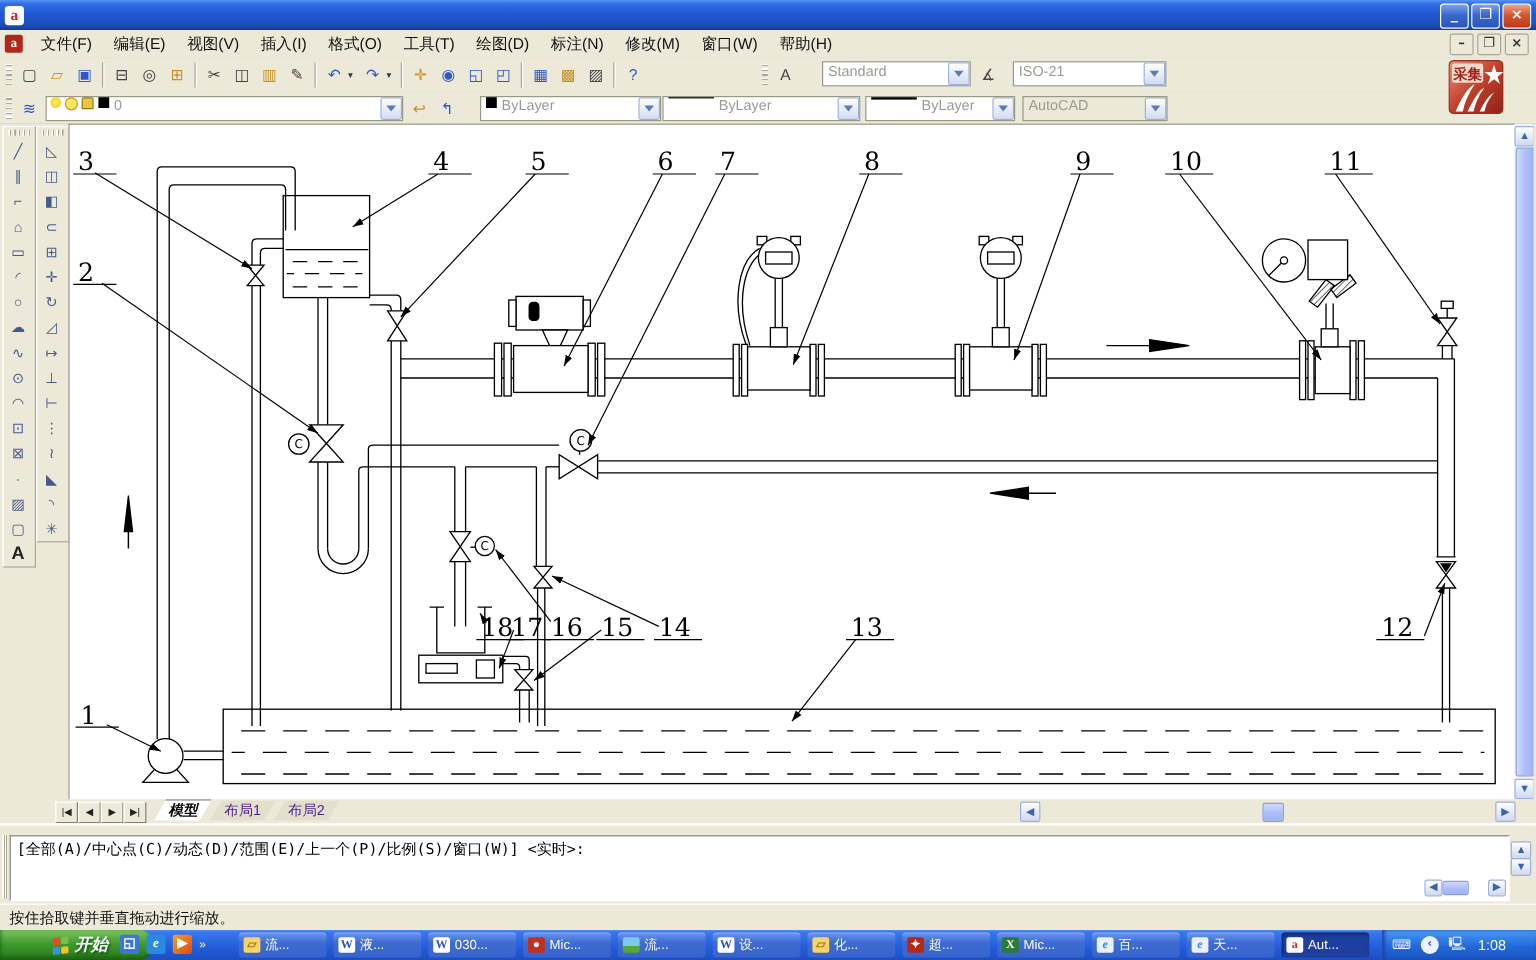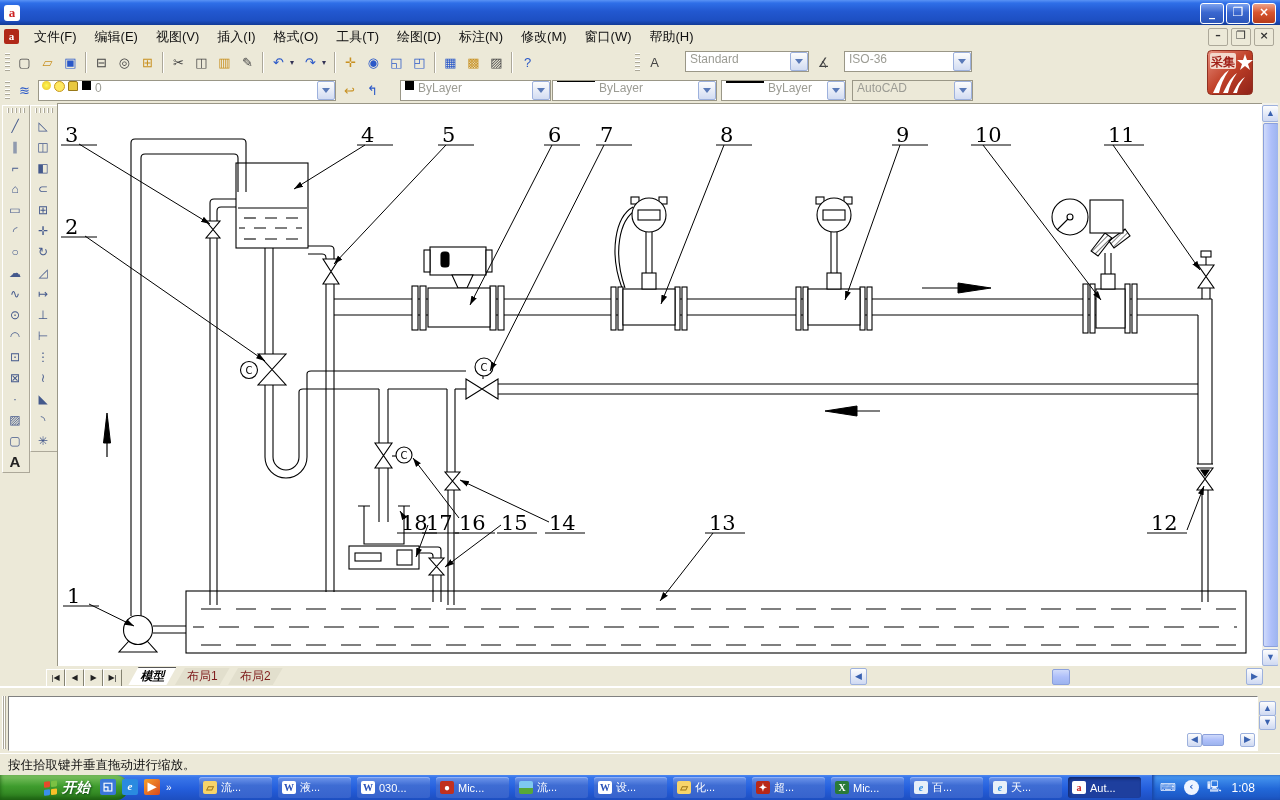--- a/index.html
+++ b/index.html
@@ -63,21 +63,21 @@
   .sbtn{position:absolute;width:15px;height:15px;border:1px solid #9db1dd;border-radius:2px;
     background:linear-gradient(180deg,#fdfdfd,#cfd9f2);color:#3a62b0;font-size:9px;text-align:center;line-height:14px;}
   .thumbv{position:absolute;left:1px;width:14px;background:linear-gradient(90deg,#cfdafa,#aebffa 50%,#9db4ee);border:1px solid #8ba0dc;border-radius:2px;}
   .thumbh{position:absolute;top:1px;height:14px;background:linear-gradient(180deg,#cfdafa,#aebffa 50%,#9db4ee);border:1px solid #8ba0dc;border-radius:2px;}
   .rborder{left:1278px;top:103px;width:2px;height:650px;background:#ece9d8;}
   
   .tabrow{left:0;top:666px;width:1280px;height:20px;background:#ece9d8;border-bottom:1px solid #aca899;}
   .navbtn{width:17px;height:16px;margin-top:2px;background:#ece9d8;border:1px solid #fff;border-right-color:#848271;border-bottom-color:#848271;
     font-size:8px;color:#222;text-align:center;line-height:15px;display:inline-block;}
   .tab{display:inline-block;height:17px;padding:0 12px;margin-left:-6px;font-size:12px;line-height:17px;
-    background:#e2dfcd;color:#7f1d1d;clip-path:polygon(10px 0,100% 0,calc(100% - 10px) 100%,0 100%);}
+    background:#e2dfcd;color:#4c1d95;clip-path:polygon(10px 0,100% 0,calc(100% - 10px) 100%,0 100%);}
   .tab.active{background:#fff;color:#000;font-weight:bold;border-top:1px solid #555;font-style:italic;}
   
   .cmdarea{left:0;top:686px;width:1280px;height:67px;background:#ece9d8;border-top:2px solid #fff;}
   .cmdwhite{position:absolute;left:8px;top:8px;width:1248px;height:53px;background:#fff;
     border:1px solid #808080;border-right-color:#fff;border-bottom-color:#fff;}
   .cmdgrip{position:absolute;left:2px;top:8px;width:4px;height:53px;
     background:repeating-linear-gradient(90deg,#fff 0 1px,#aca899 1px 2px);}
   .cmdline{position:absolute;left:5px;white-space:pre;font:12.5px "DejaVu Sans Mono",monospace;color:#000;}
   
   .statusbar{left:0;top:753px;width:1280px;height:22px;background:#ece9d8;border-top:1px solid #fff;
@@ -180,21 +180,21 @@
   <div class="combo" style="left:685px;width:122px;">
     <span class="cval">Standard</span>
     <span class="carow">
         <i class="tri-d"></i>
       </span>
   </div>
   <div class="tbgroup" style="left:812px;">
     <span class="tb-btn c3">∡</span>
   </div>
   <div class="combo" style="left:844px;width:126px;">
-    <span class="cval">ISO-36</span>
+    <span class="cval">ISO-21</span>
     <span class="carow">
         <i class="tri-d"></i>
       </span>
   </div>
 </div>
 
 <div class="abs tbrow2">
   <div class="tbgroup" style="left:2px;top:1px;">
     <span class="grip"></span>
     <span class="tb-btn c2">≋</span>
@@ -556,20 +556,21 @@
   <span class="tab">布局1</span>
   <span class="tab">布局2</span>
   <span class="sbtn" style="left:850px;top:2px;">◀</span>
   <span class="thumbh" style="left:1052px;top:3px;width:16px;"></span>
   <span class="sbtn" style="left:1246px;top:2px;">▶</span>
 </div>
 
 <div class="abs cmdarea">
   <div class="cmdgrip"></div>
   <div class="cmdwhite">
+    <div class="cmdline" style="top:3px;">[全部(A)/中心点(C)/动态(D)/范围(E)/上一个(P)/比例(S)/窗口(W)] &lt;实时&gt;:</div>
     <div class="cmdline" style="top:36px;"></div>
   </div>
   <span class="sbtn" style="left:1259px;top:13px;height:13px;line-height:12px;">▲</span>
   <span class="sbtn" style="left:1259px;top:27px;height:13px;line-height:12px;">▼</span>
   <span class="sbtn" style="left:1187px;top:45px;width:13px;height:12px;line-height:11px;">◀</span>
   <span class="thumbh" style="left:1202px;top:46px;width:20px;height:10px;"></span>
   <span class="sbtn" style="left:1240px;top:45px;width:13px;height:12px;line-height:11px;">▶</span>
 </div>
 
 <div class="abs statusbar">

